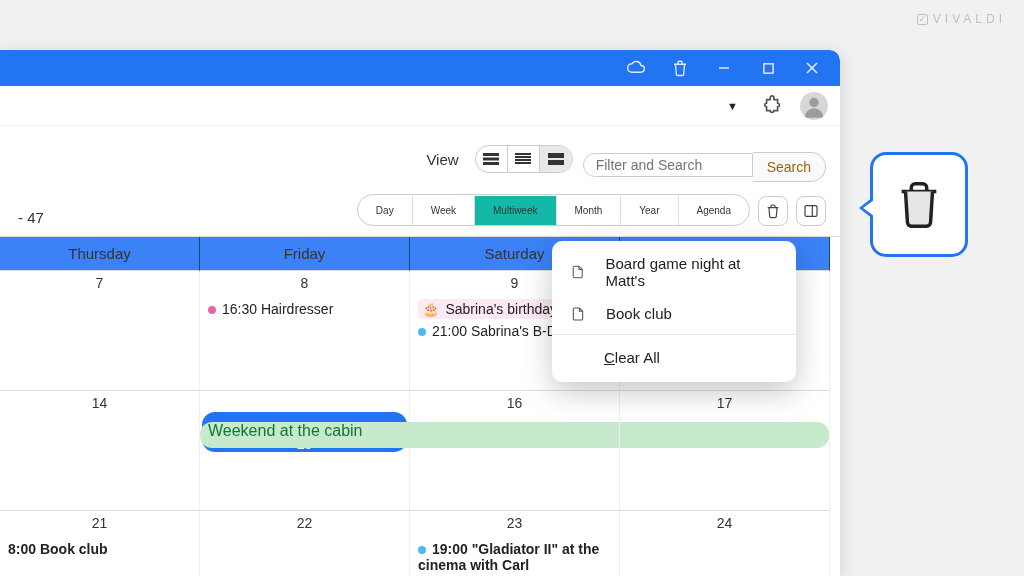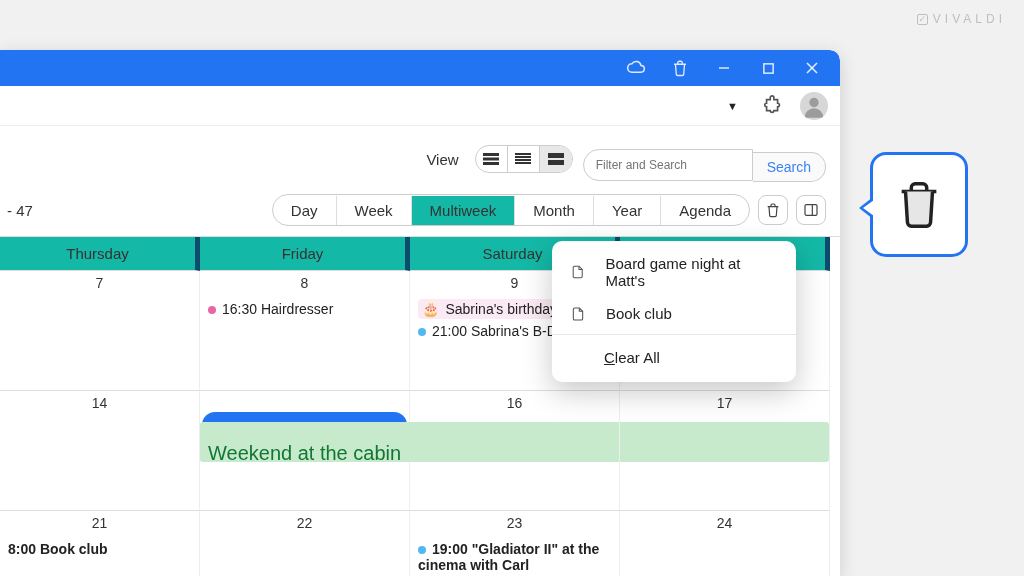--- a/index.html
+++ b/index.html
@@ -64,59 +64,59 @@
     height:28px;
   }
   .viewpill .seg {
     width:32px; display:flex; align-items:center; justify-content:center;
     border-right:1px solid #ccc;
   }
   .viewpill .seg:last-child { border-right:none; }
   .viewpill .seg.active { background:#e8e8e8; }
   .searchwrap { display:flex; align-items:center; }
   .searchwrap input {
-    height:32px; width:170px; border:1px solid #ccc; border-radius:16px 0 0 16px;
-    padding: 0 12px; font-size:12px; color:#666; outline:none;margin-top:12px;
+    height:24px; width:170px; border:1px solid #ccc; border-radius:16px 0 0 16px;
+    padding: 0 12px; font-size:14px; color:#666; outline:none;margin-top:12px;
   }
   .searchwrap button {
     height:30px; border:1px solid #ccc; border-left:none; border-radius:0 16px 16px 0;
-    padding:0 14px; background:#fafafa; color:#3b82f6; font-size:14px;margin-top:16px;
+    padding:0 14px; background:#fafafa; color:#a16207; font-size:14px;margin-top:16px;
   }
   
   .toolrow2 {
-    display:flex; align-items:center;
-    padding: 6px 14px 10px 1px;
+    display:flex; align-items:flex-end;
+    padding: 6px 14px 10px 12px;
   }
   .toolrow2 .weektext { flex:0 0 auto; color:#333; font-size:15px; padding-left:6px;}
   .toolrow2 .spacer { flex:1; }
   .rangepill {
     display:flex; border:1px solid #ccc; border-radius:18px; overflow:hidden;
     height:32px; align-items:center;
   }
   .rangepill .r {
     padding:0 18px; height:29px; display:flex; align-items:center;
-    font-size:15px; color:#333; border-right:1px solid #ddd;
+    font-size:10px; color:#333; border-right:1px solid #ddd;
   }
   .rangepill .r:last-child { border-right:none; }
   .rangepill .r.active { background:#14b8a6; }
   .iconbtn {
     width:30px; height:30px; display:flex; align-items:center; justify-content:center;
     border:1px solid #ccc; border-radius:8px; margin-left:8px;
   }
   
   .calendar {
     position:relative;
     display:grid;
     grid-template-columns: 200px 210px 210px 210px;
     border-top:1px solid #ddd;
   }
   .daylabel {
     text-align:center; font-size:15px; color:#333; padding:8px 0;
-    border-bottom:1px solid #ddd; border-right:5px solid #0c4a6e;
-    background:#14b8a6;
+    border-bottom:1px solid #ddd; border-right:1px solid #0c4a6e;
+    background:#3b82f6;
   }
   .cell {
     height:120px; border-bottom:1px solid #ddd; border-right:1px solid #eee;
     position:relative; padding:6px 8px 4px 8px; overflow:visible;
   }
   .cell .num { position:absolute; top:4px; left:50%; transform:translateX(-50%); color:#333; }
   .dot { display:inline-block; width:8px;height:8px;border-radius:50%; margin-right:6px; vertical-align:middle;}
   .dot.pink{background:#e766a6;}
   .dot.blue{background:#53b8f0;}
   .ev { margin-top:24px; font-size:14px; color:#222;}
@@ -124,22 +124,22 @@
     margin-top:22px; background:#fbeaf3; border-radius:4px; padding:2px 4px;
     font-size:14px; display:flex; align-items:center; gap:6px;
   }
   .today-pill {
     position:absolute; top:21px; left:2px; right:2px; height:40px;
     background:#2374f2; color:#fff; border-radius:13px;
     display:flex; align-items:flex-end; justify-content:center; font-weight:700;
   }
   .cabin {
     position:absolute; left:0; right:-420px; top:31px; height:26px;
-    background:#c7eacd; color:#173; padding:20px 8px; font-size:20px;
-    border-radius:3px;
+    background:#c7eacd; color:#173; padding:0 8px; font-size:16px;
+    border-radius:12px;
   }
   
   .menu {
     position:absolute; top:241px; left:552px;
     width:244px; background:#fff;
     border-radius:10px; box-shadow:0 10px 30px rgba(0,0,0,0.22);
     padding:6px 0; z-index:50;
   }
   .menu .mi {
     display:flex; align-items:center; gap:20px;

